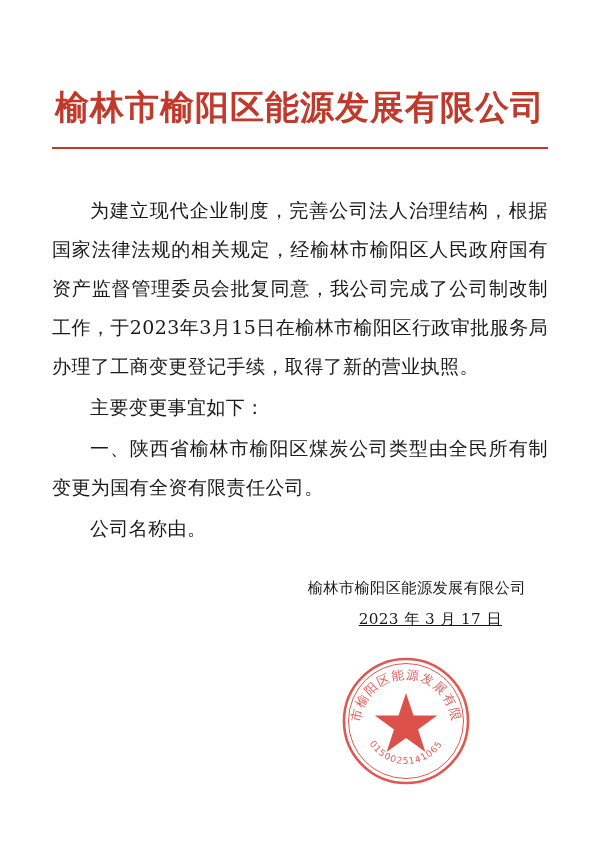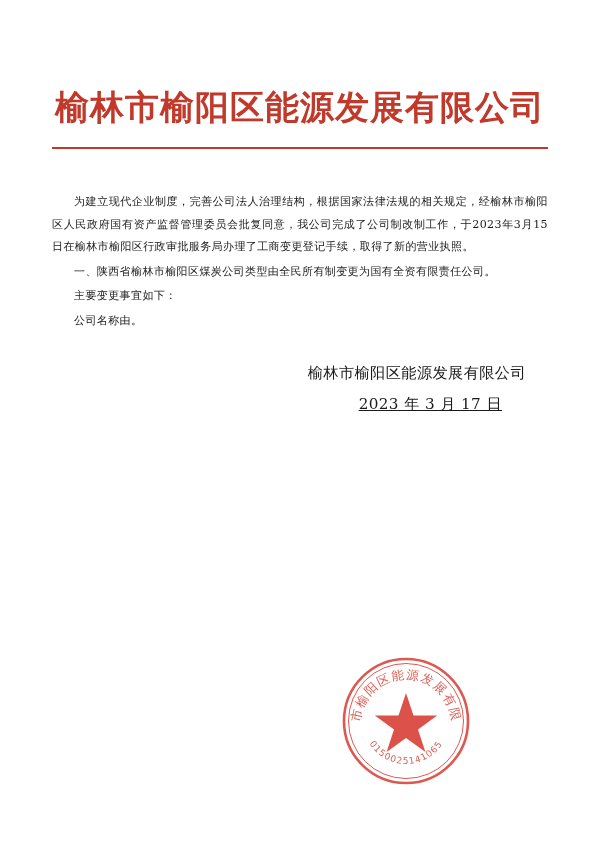--- a/index.html
+++ b/index.html
@@ -41,21 +41,21 @@
   }
   .doc-title {
     text-align: center;
     font-size: 18px;
     font-weight: bold;
     letter-spacing: 1px;
     margin-bottom: 34px;
     font-family: "DejaVu Serif", "Liberation Serif", serif;
   }
   .body-text p {
-    font-size: 11px;
+    font-size: 19px;
     line-height: 2.05;
     margin: 0 0 2px 0;
     text-align: justify;
     text-justify: inter-ideograph;
     text-indent: 2em;
     letter-spacing: 0.4px;
     font-family: "DejaVu Serif", "Liberation Serif", serif;
   }
   .signature {
     margin-top: 26px;
@@ -90,22 +90,22 @@
 <body>
 
 <div class="page">
 
   <div class="letterhead">榆林市榆阳区能源发展有限公司</div>
   <div class="rule"></div>
 
 
   <div class="body-text">
     <p>为建立现代企业制度，完善公司法人治理结构，根据国家法律法规的相关规定，经榆林市榆阳区人民政府国有资产监督管理委员会批复同意，我公司完成了公司制改制工作，于2023年3月15日在榆林市榆阳区行政审批服务局办理了工商变更登记手续，取得了新的营业执照。</p>
+    <p>主要变更事宜如下：</p>
     <p>一、陕西省榆林市榆阳区煤炭公司类型由全民所有制变更为国有全资有限责任公司。</p>
-    <p>主要变更事宜如下：</p>
     <p>公司名称由。</p>
   </div>
 
   <div class="signature">
     <div>榆林市榆阳区能源发展有限公司</div>
     <div class="sig-date">2023 年 3 月 17 日</div>
   </div>
 
   <div class="seal">
     <svg width="132" height="132" viewBox="0 0 132 132" aria-hidden="true">

